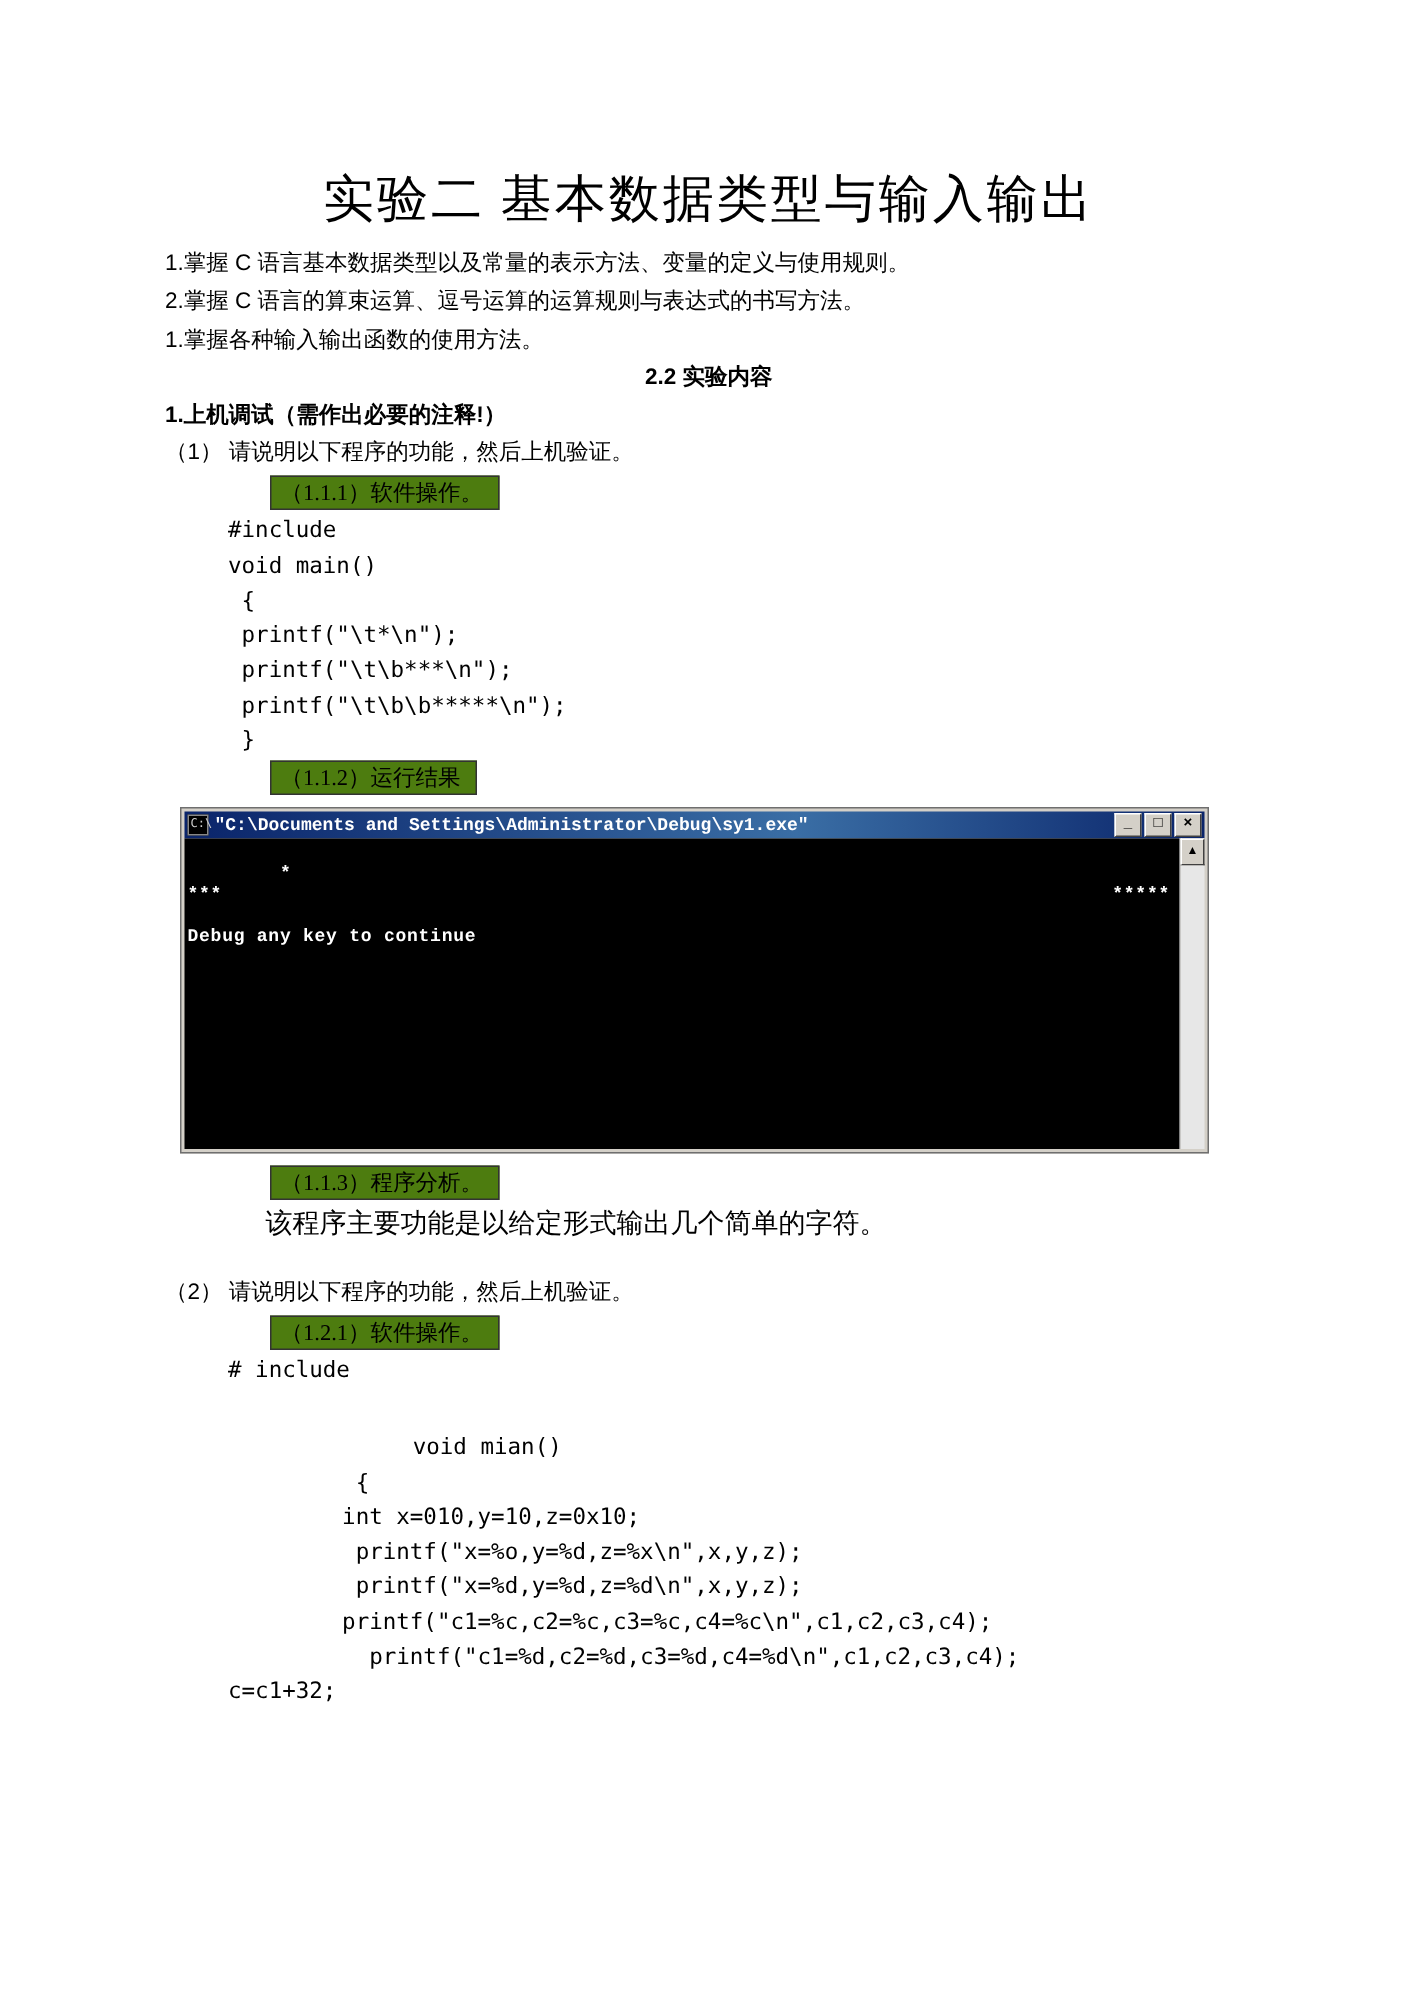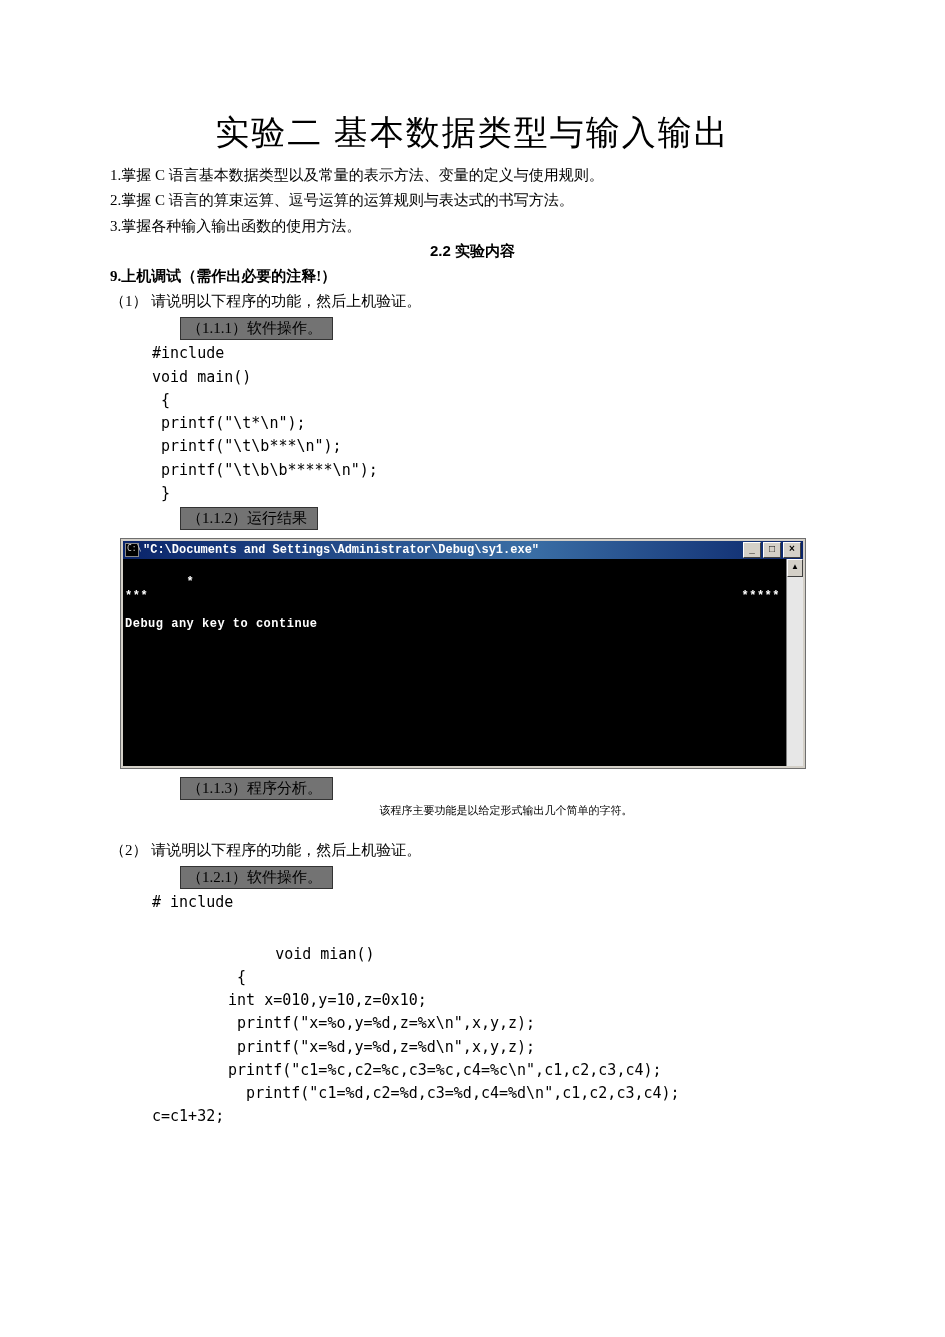--- a/index.html
+++ b/index.html
@@ -24,29 +24,29 @@
     text-align: center;
     font-weight: bold;
     font-size: 15px;
     font-family: "SimHei", "黑体", sans-serif;
     margin: 4px 0;
   }
   .para {
     font-size: 15px;
     line-height: 1.55;
     margin: 2px 0;
-    font-family: Liberation Serif, serif;
+    font-family: Liberation Sans, sans-serif;
   }
   .bold {
     font-weight: bold;
   }
   .boxed {
     display: inline-block;
     border: 1px solid #333;
-    background: #737373;
+    background: #4d7c0f;
     padding: 1px 10px 1px 6px;
     font-size: 15px;
     margin: 2px 16px 2px 70px;
     font-family: "SimSun", "宋体", serif;
   }
   .code-line {
     font-family: "SimSun", "宋体", monospace;
     font-size: 15px;
     white-space: pre;
     line-height: 1.55;
@@ -61,24 +61,23 @@
   }
   .code-line3 {
     font-family: "SimSun", "宋体", monospace;
     font-size: 15px;
     white-space: pre;
     line-height: 1.55;
     margin-left: 120px;
     margin-top: 28px;
   }
   .analysis {
-    font-size: 11px;
+    font-size: 18px;
     margin-left: 67px;
     line-height: 1.55;
-    text-align: center;
   }
   
   .console-outer {
     margin: 6px 0 6px -60px;
     width: 680px;
     background: #d4d0c8;
     padding: 2px;
     position: relative;
     border: 1px solid #6f6f6f;
   }
@@ -186,25 +185,25 @@
 </head>
 <body>
 
 <div class="page">
 
   <div class="title">实验二 基本数据类型与输入输出</div>
 
 
   <div class="para">1.掌握 C 语言基本数据类型以及常量的表示方法、变量的定义与使用规则。</div>
   <div class="para">2.掌握 C 语言的算束运算、逗号运算的运算规则与表达式的书写方法。</div>
-  <div class="para">3.掌握各种输入输出函数的使用方法。</div>
+  <div class="para">1.掌握各种输入输出函数的使用方法。</div>
 
   <div class="subheading">2.2 实验内容</div>
 
-  <div class="para bold">9.上机调试（需作出必要的注释!）</div>
+  <div class="para bold">1.上机调试（需作出必要的注释!）</div>
 
   
   <div class="para">（1）  请说明以下程序的功能，然后上机验证。</div>
 
   <div class="boxed">（1.1.1）软件操作。</div>
 
   <div class="code-line">#include</div>
   <div class="code-line">void main()</div>
   <div class="code-line"> {</div>
   <div class="code-line"> printf("\t*\n");</div>

